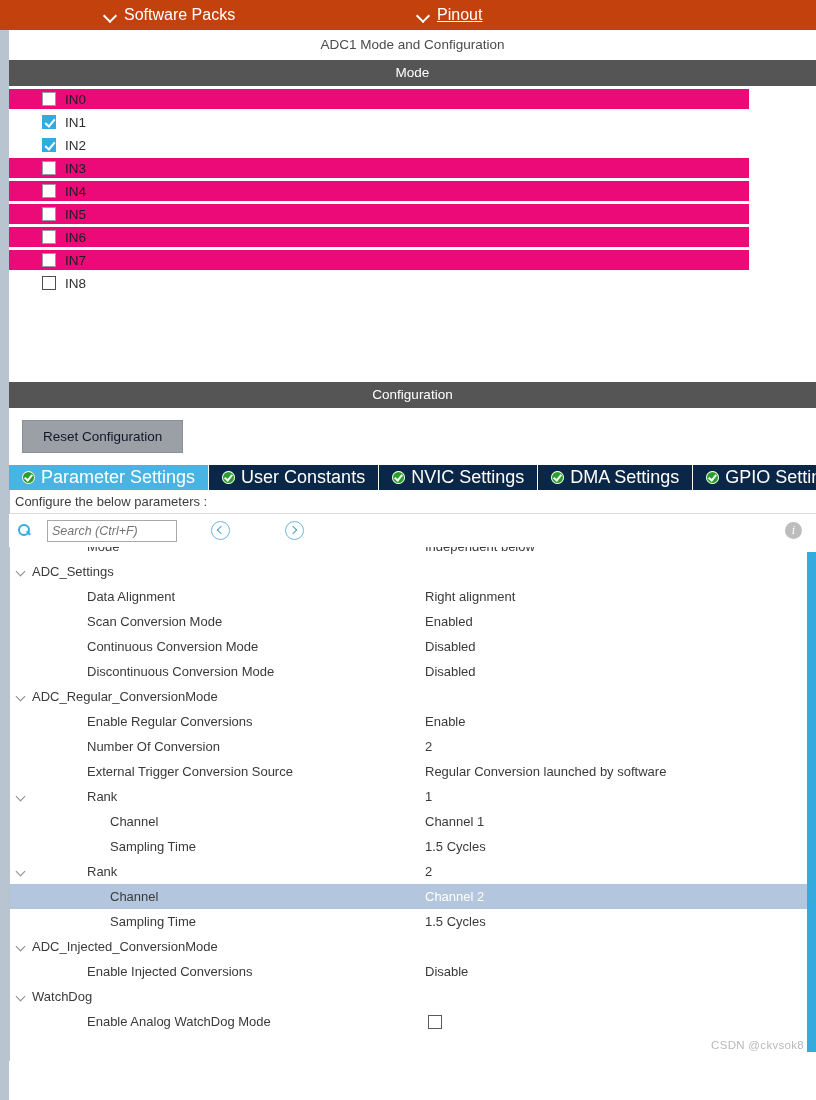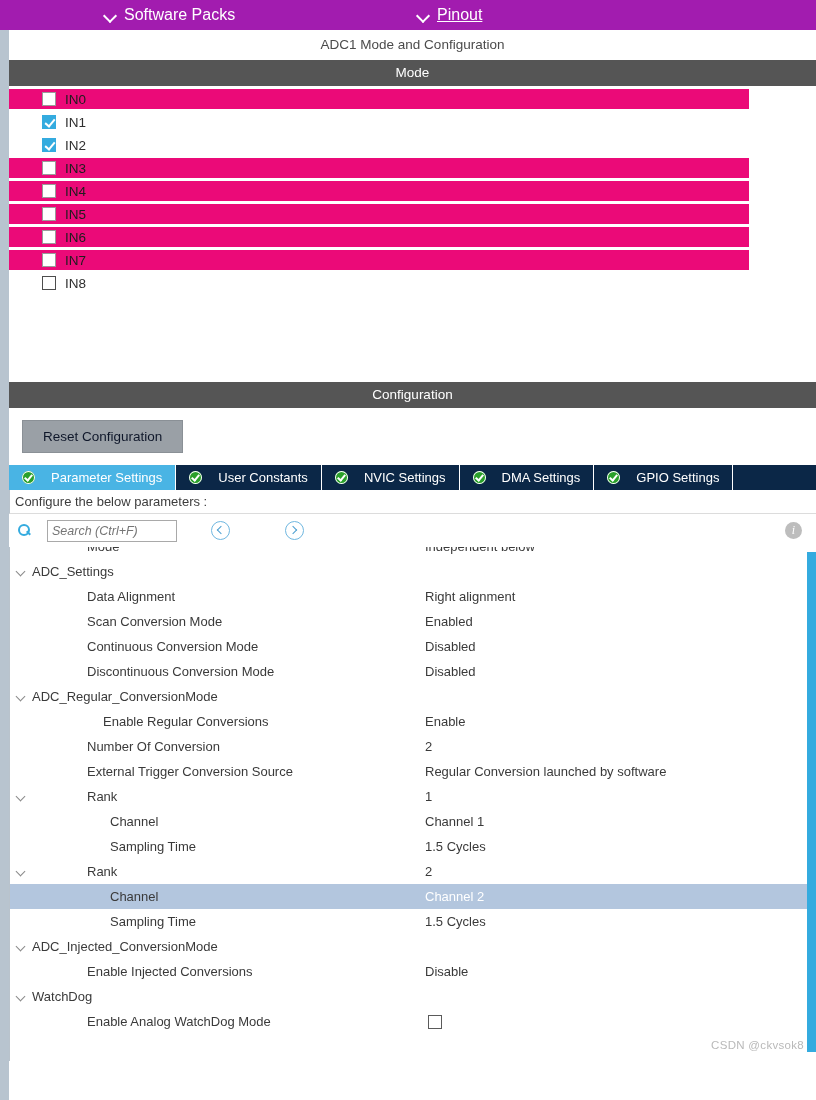--- a/index.html
+++ b/index.html
@@ -13,21 +13,21 @@
     overflow: hidden;
     font-family: "Liberation Sans", sans-serif;
     font-size: 13px;
     color: #3d3d3d;
     position: relative;
   }
 
   
   .menubar {
     height: 30px;
-    background: #a21caf;
+    background: #c2410c;
     display: flex;
     align-items: center;
     color: #ffffff;
     font-size: 16px;
     position: relative;
     padding-left: 40px;
   }
   .menu-item {
     display: flex;
     align-items: center;
@@ -169,25 +169,25 @@
   
   .tabs {
     display: flex;
     height: 25px;
     background: #0b2747;
     align-items: stretch;
   }
   .tab {
     display: flex;
     align-items: center;
-    gap: 16px;
+    gap: 6px;
     padding: 0 13px;
     background: #0b2747;
     color: #ffffff;
-    font-size: 13px;
+    font-size: 18px;
     border-right: 1px solid #ffffff;
     white-space: nowrap;
   }
   .tab.active { background: #49b4e4; }
   .tick {
     width: 13px; height: 13px;
     border-radius: 50%;
     background: #2aa02a;
     position: relative;
     flex: none;
@@ -497,21 +497,21 @@
           </div>
           <div class="trow" style="position: relative;">
             <span class="arrow"></span>
             <span class="tname ind1">Discontinuous Conversion Mode</span>
             <span class="tval">Disabled</span>
           </div>
           <div class="trow" style="position: relative;">
             <span class="arrow open"></span>
             <span class="tname ind0">ADC_Regular_ConversionMode</span>
           </div>
-          <div class="trow" style="position: relative; padding-left: 16px;">
+          <div class="trow" style="position: relative;">
             <span class="arrow"></span>
             <span class="tname ind1">Enable Regular Conversions</span>
             <span class="tval">Enable</span>
           </div>
           <div class="trow" style="position: relative;">
             <span class="arrow"></span>
             <span class="tname ind1">Number Of Conversion</span>
             <span class="tval">2</span>
           </div>
           <div class="trow" style="position: relative;">

